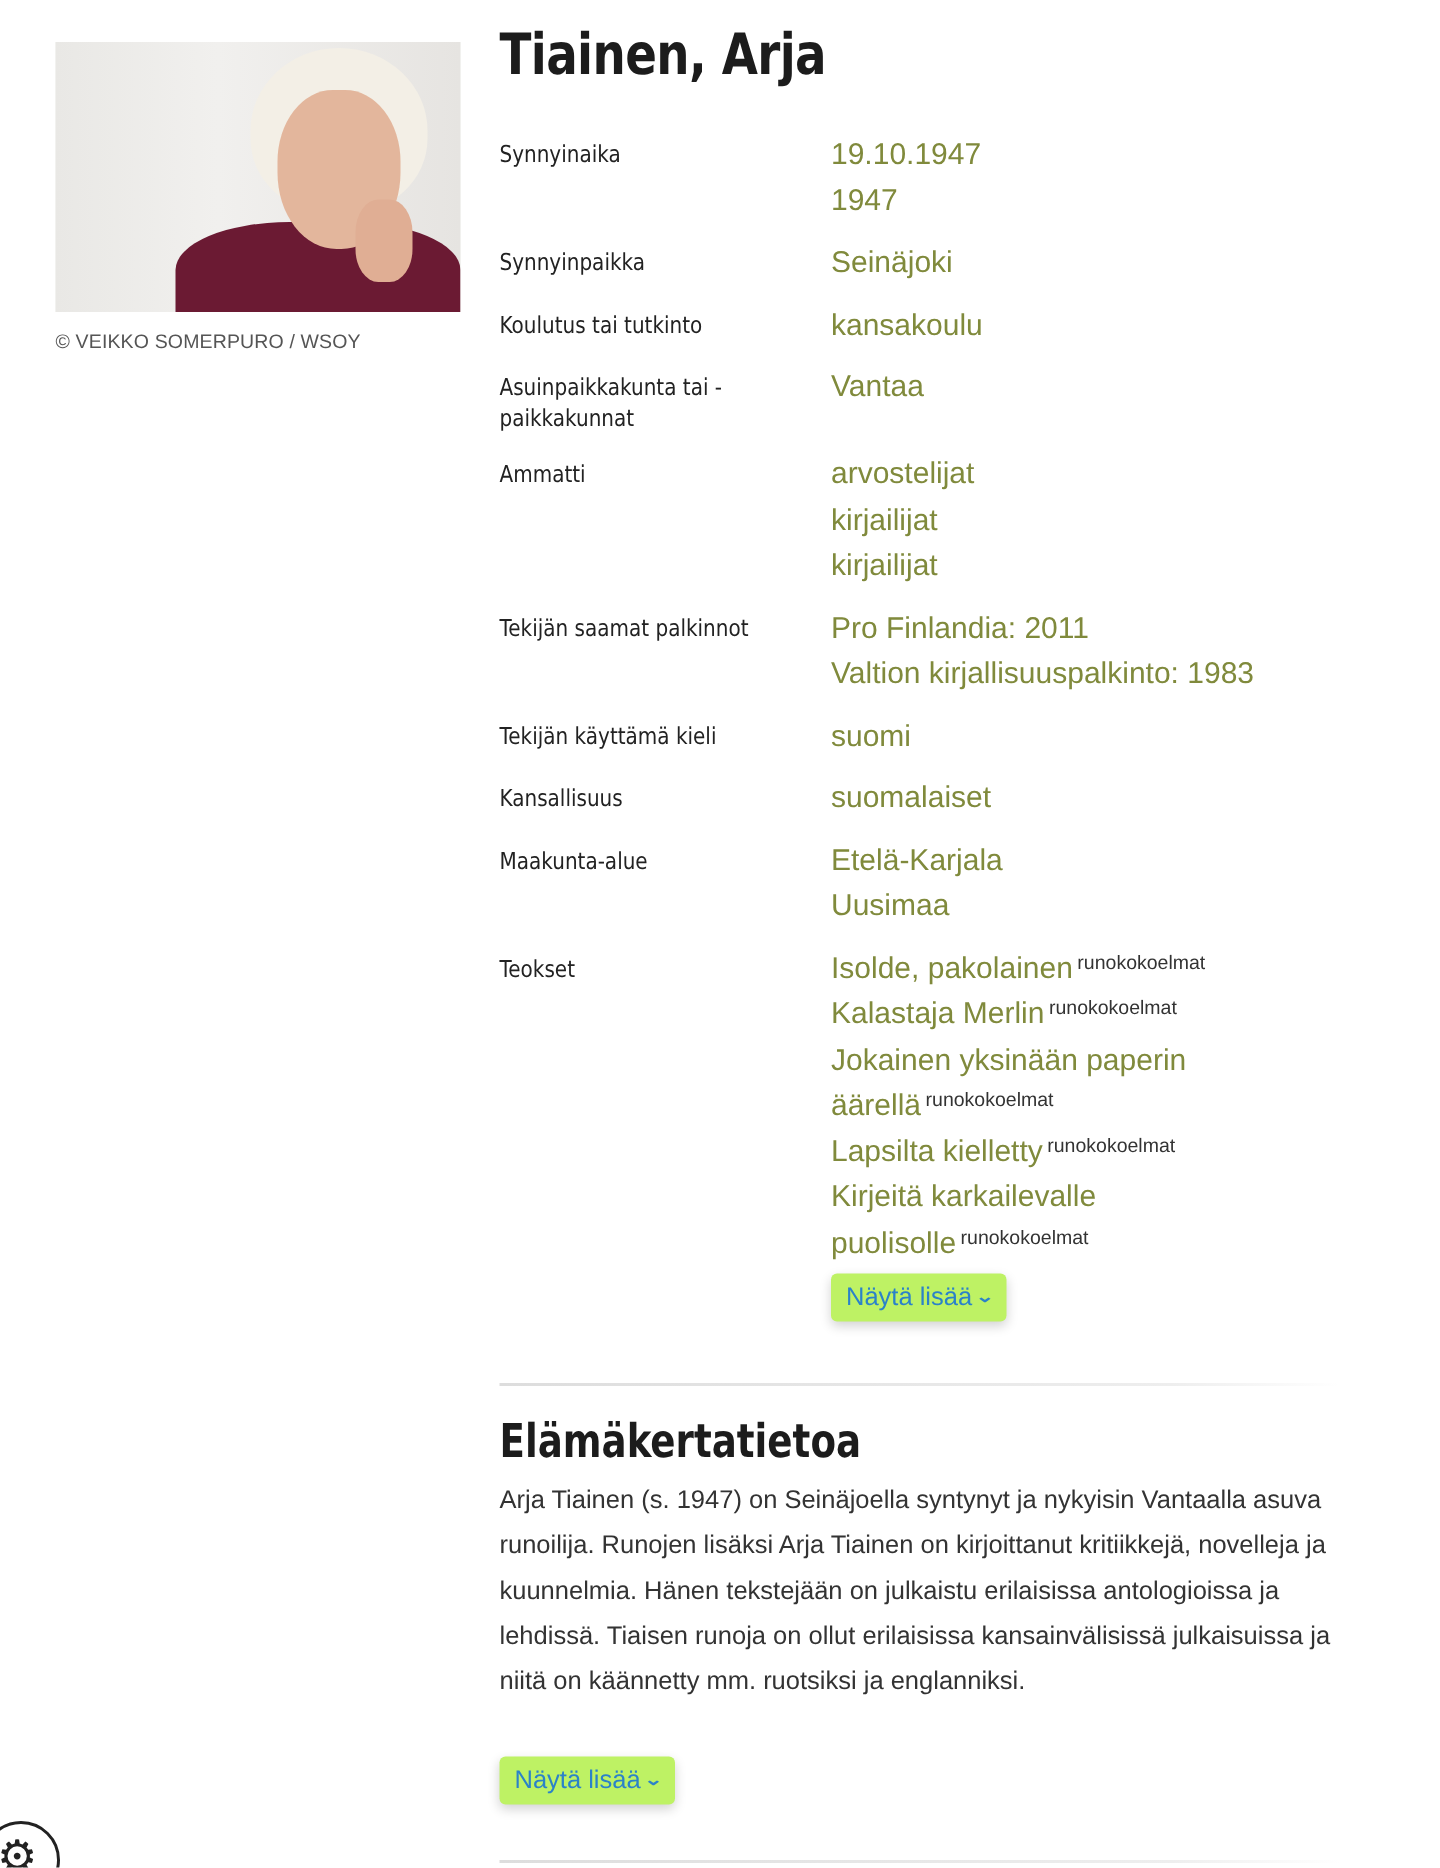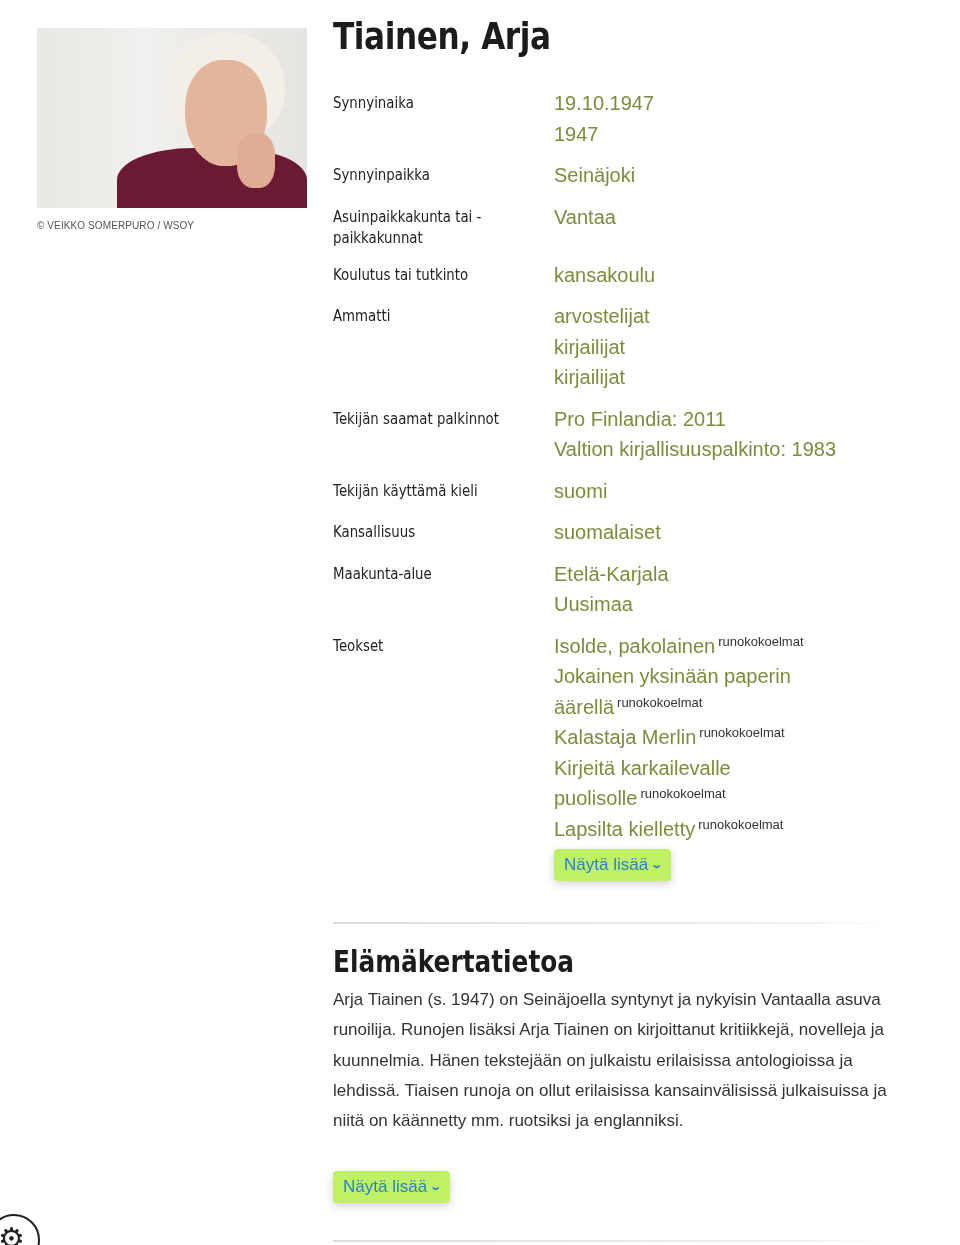--- a/index.html
+++ b/index.html
@@ -3,21 +3,21 @@
 <meta charset="utf-8">
 <style>
   html,body{margin:0;padding:0;background:#fff;}
   body{width:960px;height:1245px;position:relative;overflow:hidden;font-family:"Liberation Sans",sans-serif;color:#222;}
   .photo{position:absolute;left:37px;top:28px;width:270px;height:180px;overflow:hidden;background:#ecebe8;}
   .photo .bg{position:absolute;inset:0;background:linear-gradient(90deg,#e9e8e5 0%,#f1f0ee 40%,#e6e4e1 100%);}
   .photo .hair{position:absolute;left:130px;top:4px;width:118px;height:110px;border-radius:50% 50% 45% 45%;background:#f3efe6;}
   .photo .face{position:absolute;left:148px;top:32px;width:82px;height:106px;border-radius:45% 45% 48% 48%;background:#e3b69c;}
   .photo .body{position:absolute;left:80px;top:120px;width:190px;height:80px;border-radius:40% 40% 0 0;background:#6b1a33;}
   .photo .hand{position:absolute;left:200px;top:105px;width:38px;height:55px;border-radius:40%;background:#e0ae94;}
-  .caption{position:absolute;left:37px;top:220px;font-size:10px;color:#555;letter-spacing:0.1px;}
+  .caption{position:absolute;left:37px;top:220px;font-size:13px;color:#555;letter-spacing:0.1px;}
   h1{position:absolute;left:333px;top:14px;margin:0;font-size:38px;font-weight:bold;color:#1c1c1c;font-family:"DejaVu Sans",sans-serif;transform:scaleX(0.82);transform-origin:left;letter-spacing:-0.5px;}
   .rows{position:absolute;left:333px;top:88px;width:560px;}
   .row{display:flex;margin-bottom:11px;}
   .lbl{width:221px;font-size:15.5px;color:#222;line-height:21px;padding-top:5px;font-family:"DejaVu Sans",sans-serif;transform:scaleX(0.86);transform-origin:left;white-space:nowrap;}
   .lbl.wrap{white-space:normal;width:190px;}
   .vals{flex:1;}
   .val{font-size:20px;color:#808a3c;line-height:30.5px;display:block;}
   .val sup{font-size:13px;color:#333;vertical-align:top;position:relative;top:-4px;margin-left:3px;}
   .more{display:inline-block;margin-top:5px;padding:6px 10px;font-size:17px;color:#2b82c9;background:#bef264;border-radius:4px;box-shadow:0 3px 8px rgba(0,0,0,0.18);}
   .more .chev{display:inline-block;font-size:11px;font-weight:bold;margin-left:4px;transform:scaleX(1.4);position:relative;top:-2px;}
@@ -50,29 +50,29 @@
       <a class="val">1947</a>
     </div>
   </div>
   <div class="row">
     <div class="lbl">Synnyinpaikka</div>
     <div class="vals">
         <a class="val">Seinäjoki</a>
       </div>
   </div>
   <div class="row">
+    <div class="lbl">Koulutus tai tutkinto</div>
+    <div class="vals">
+        <a class="val">kansakoulu</a>
+      </div>
+  </div>
+  <div class="row">
     <div class="lbl wrap">Asuinpaikkakunta tai -paikkakunnat</div>
     <div class="vals" style="margin-left:-190px;padding-left:221px">
         <a class="val">Vantaa</a>
-      </div>
-  </div>
-  <div class="row">
-    <div class="lbl">Koulutus tai tutkinto</div>
-    <div class="vals">
-        <a class="val">kansakoulu</a>
       </div>
   </div>
   <div class="row">
     <div class="lbl">Ammatti</div>
     <div class="vals">
       <a class="val">arvostelijat</a>
       <a class="val">kirjailijat</a>
       <a class="val">kirjailijat</a>
     </div>
   </div>
@@ -99,24 +99,24 @@
     <div class="lbl">Maakunta-alue</div>
     <div class="vals">
       <a class="val">Etelä-Karjala</a>
       <a class="val">Uusimaa</a>
     </div>
   </div>
   <div class="row">
     <div class="lbl">Teokset</div>
     <div class="vals" style="max-width:290px">
       <div class="val"><a>Isolde, pakolainen</a><sup>runokokoelmat</sup></div>
+      <div class="val"><a>Kalastaja Merlin</a><sup>runokokoelmat</sup></div>
       <div class="val"><a>Jokainen yksinään paperin äärellä</a><sup>runokokoelmat</sup></div>
-      <div class="val"><a>Kalastaja Merlin</a><sup>runokokoelmat</sup></div>
+      <div class="val"><a>Lapsilta kielletty</a><sup>runokokoelmat</sup></div>
       <div class="val"><a>Kirjeitä karkailevalle puolisolle</a><sup>runokokoelmat</sup></div>
-      <div class="val"><a>Lapsilta kielletty</a><sup>runokokoelmat</sup></div>
       <div class="more">
         <span>Näytä lisää</span><span class="chev">⌄</span>
       </div>
     </div>
   </div>
 </div>
 
 <div class="divider" style="top:922px"></div>
 
 <h2>Elämäkertatietoa</h2>

